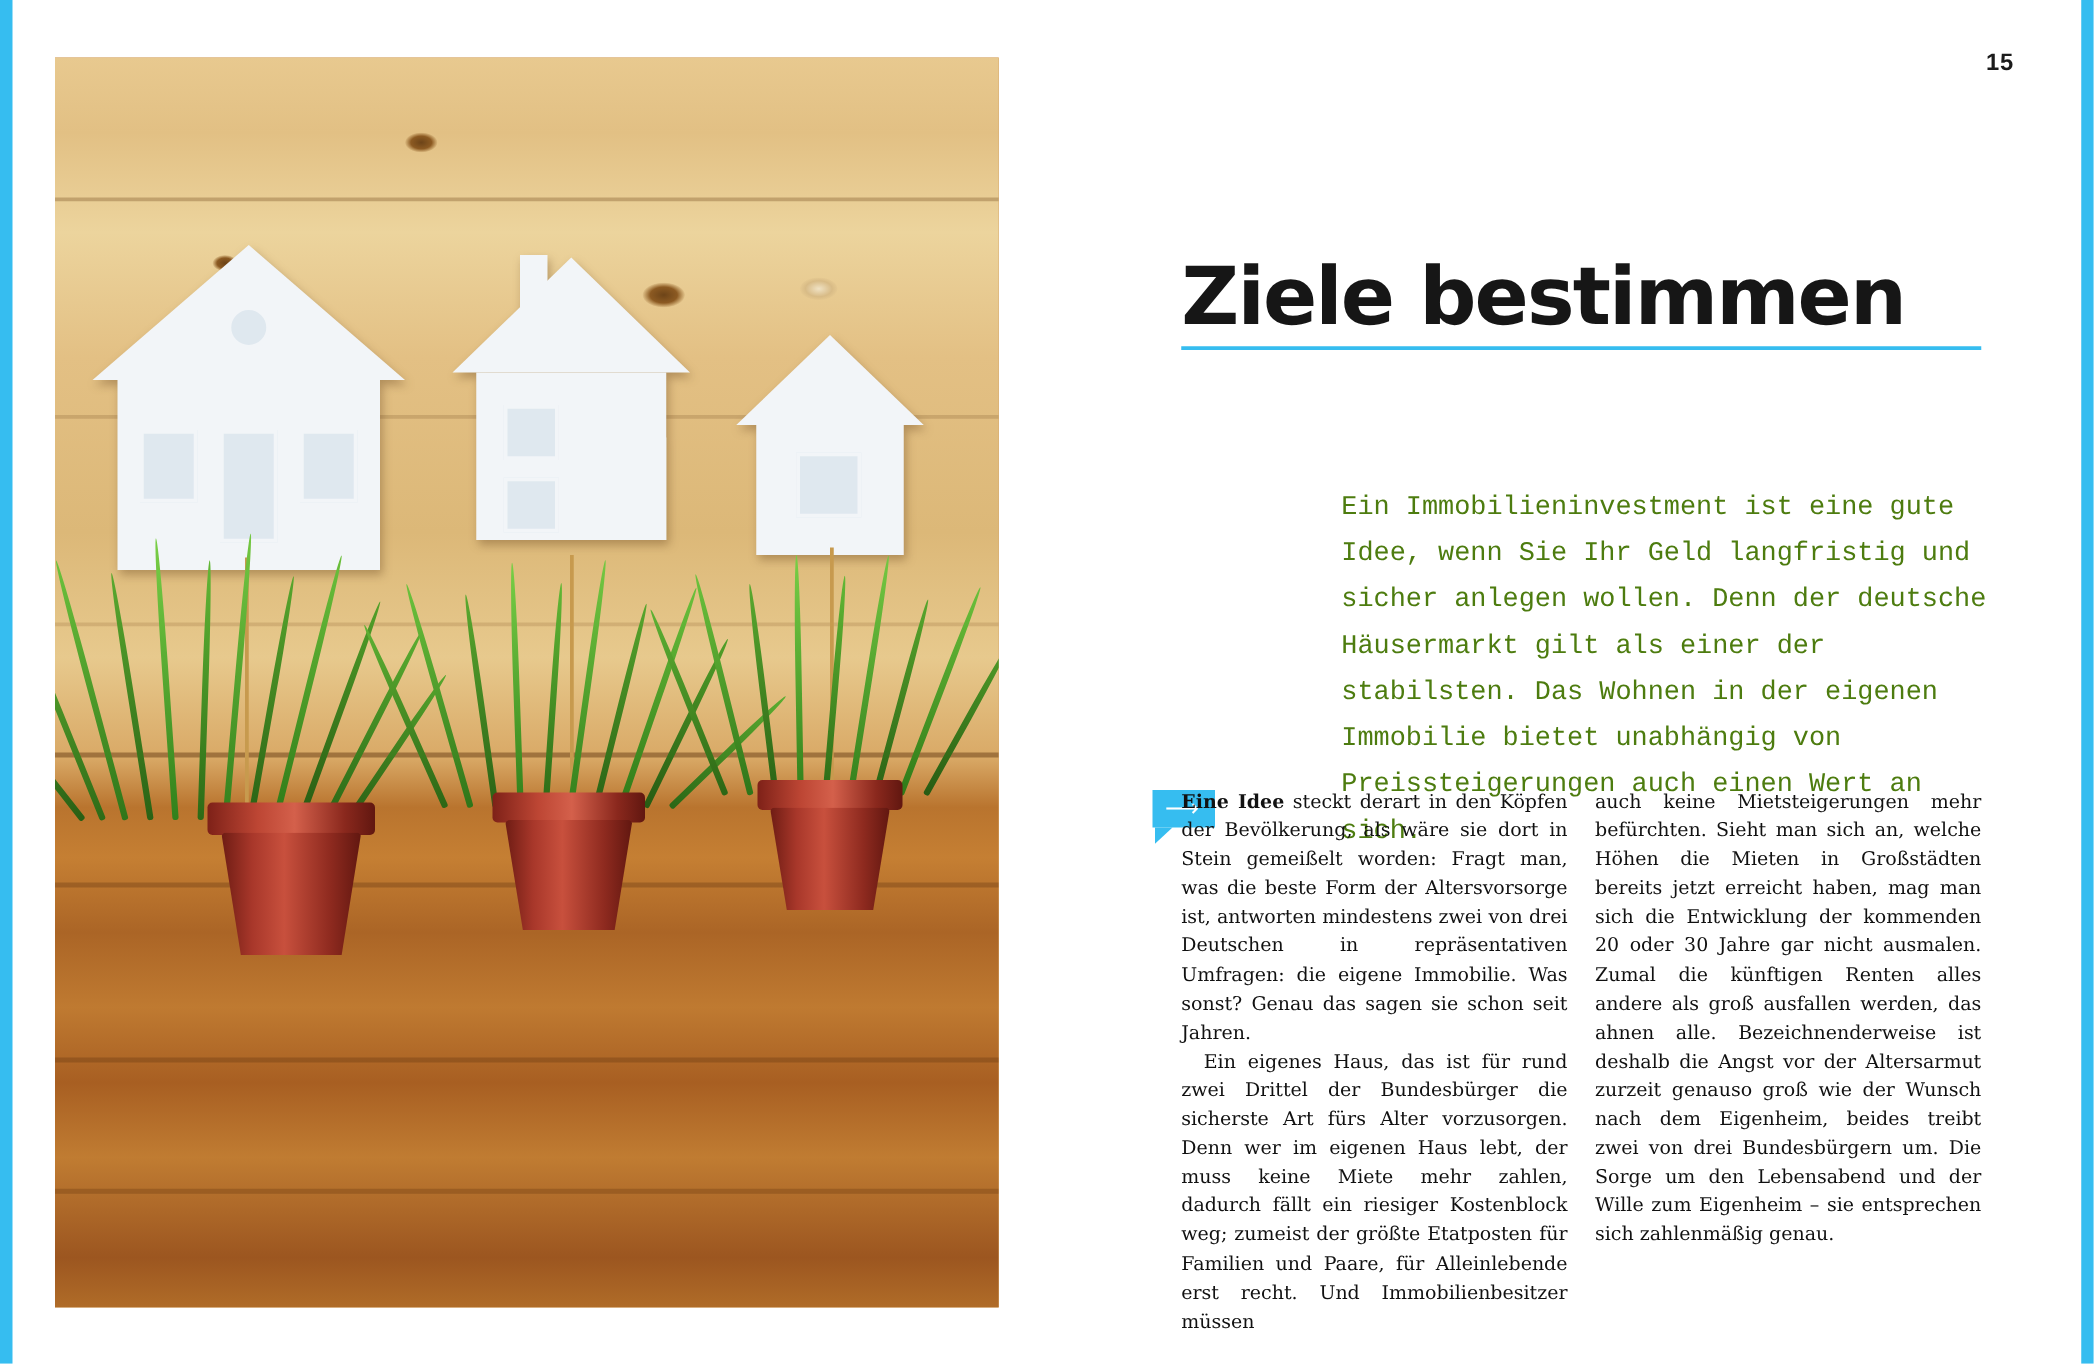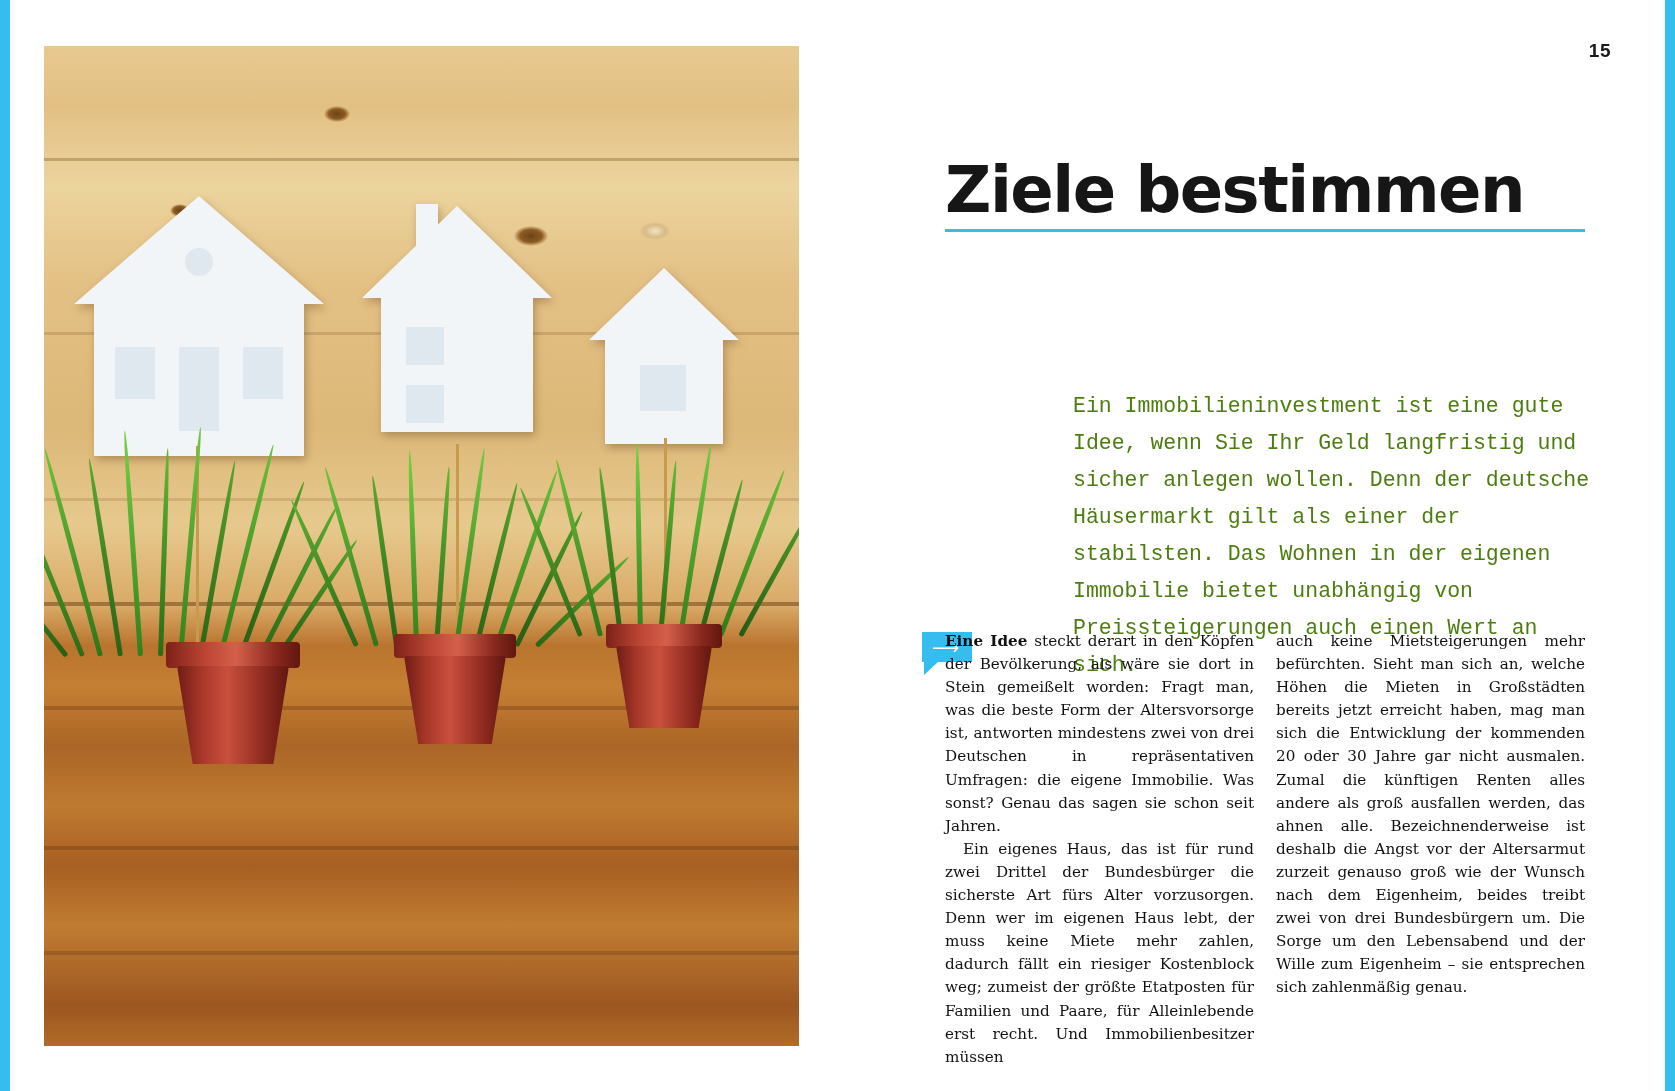--- a/index.html
+++ b/index.html
@@ -135,21 +135,21 @@
     font-weight: bold;
     font-size: 64px;
     line-height: 1.02;
     letter-spacing: -1.5px;
     color: #161616;
     padding-bottom: 6px;
     border-bottom: 3px solid #36bdf0;
     margin-bottom: 14px;
     white-space: nowrap;
   }
-  .headline-line.second { margin-bottom: 0; }
+  .headline-line.second { margin-bottom: 0; margin-top: 48px; }
 
   .lede {
     position: absolute;
     left: 1073px;
     top: 388px;
     width: 520px;
     font-size: 21.5px;
     line-height: 1.72;
     color: #4d7c0f;
     font-family: Liberation Mono, monospace;

